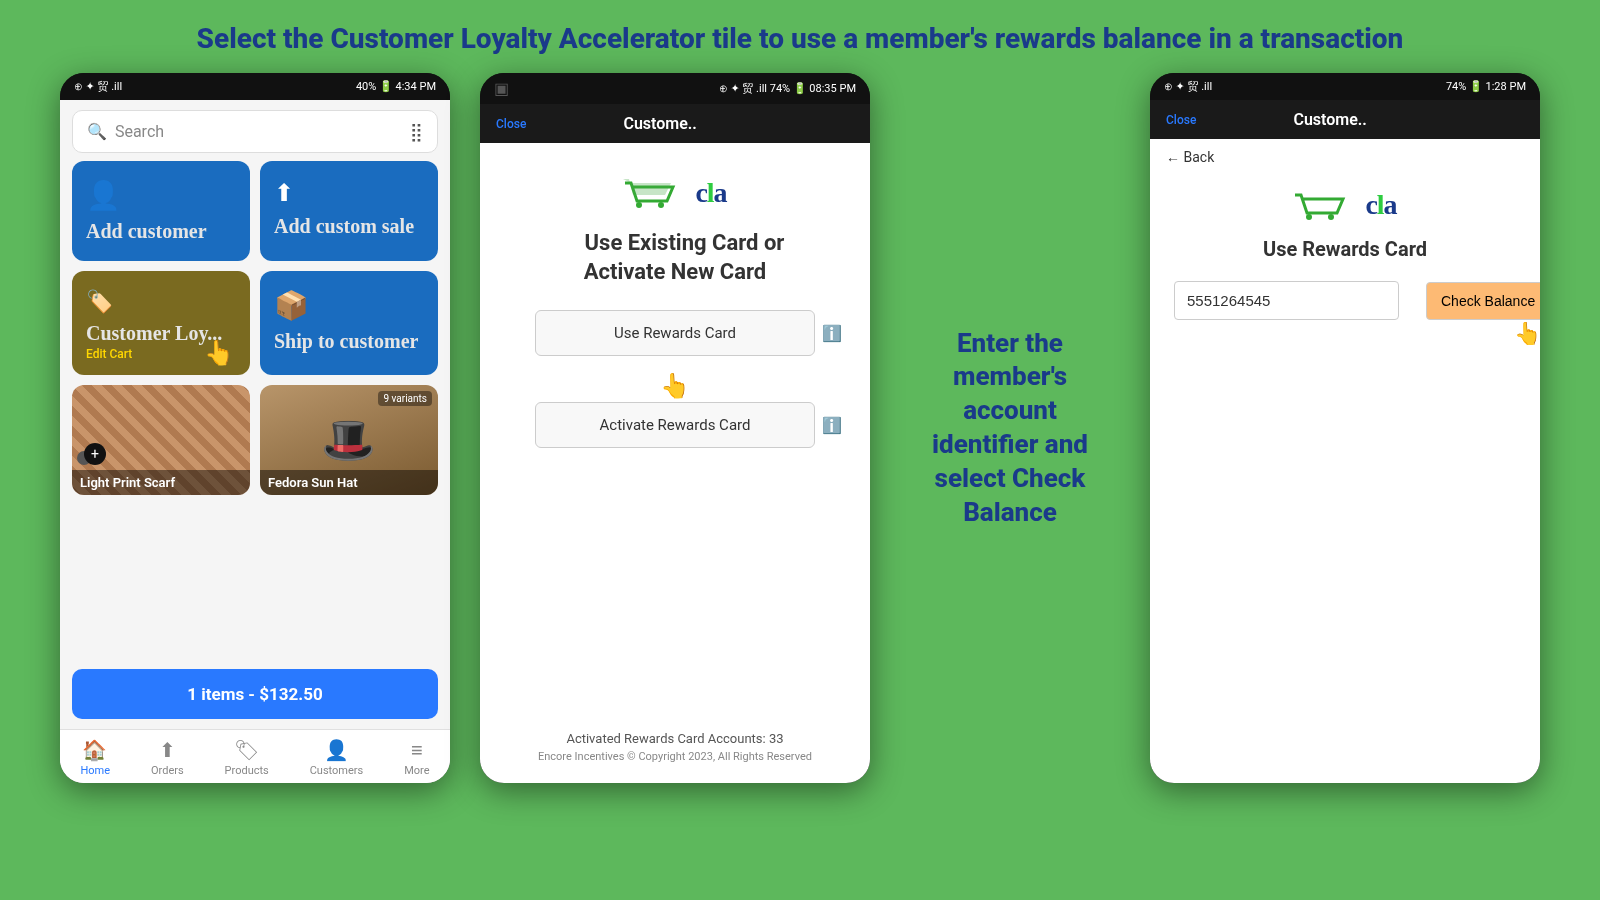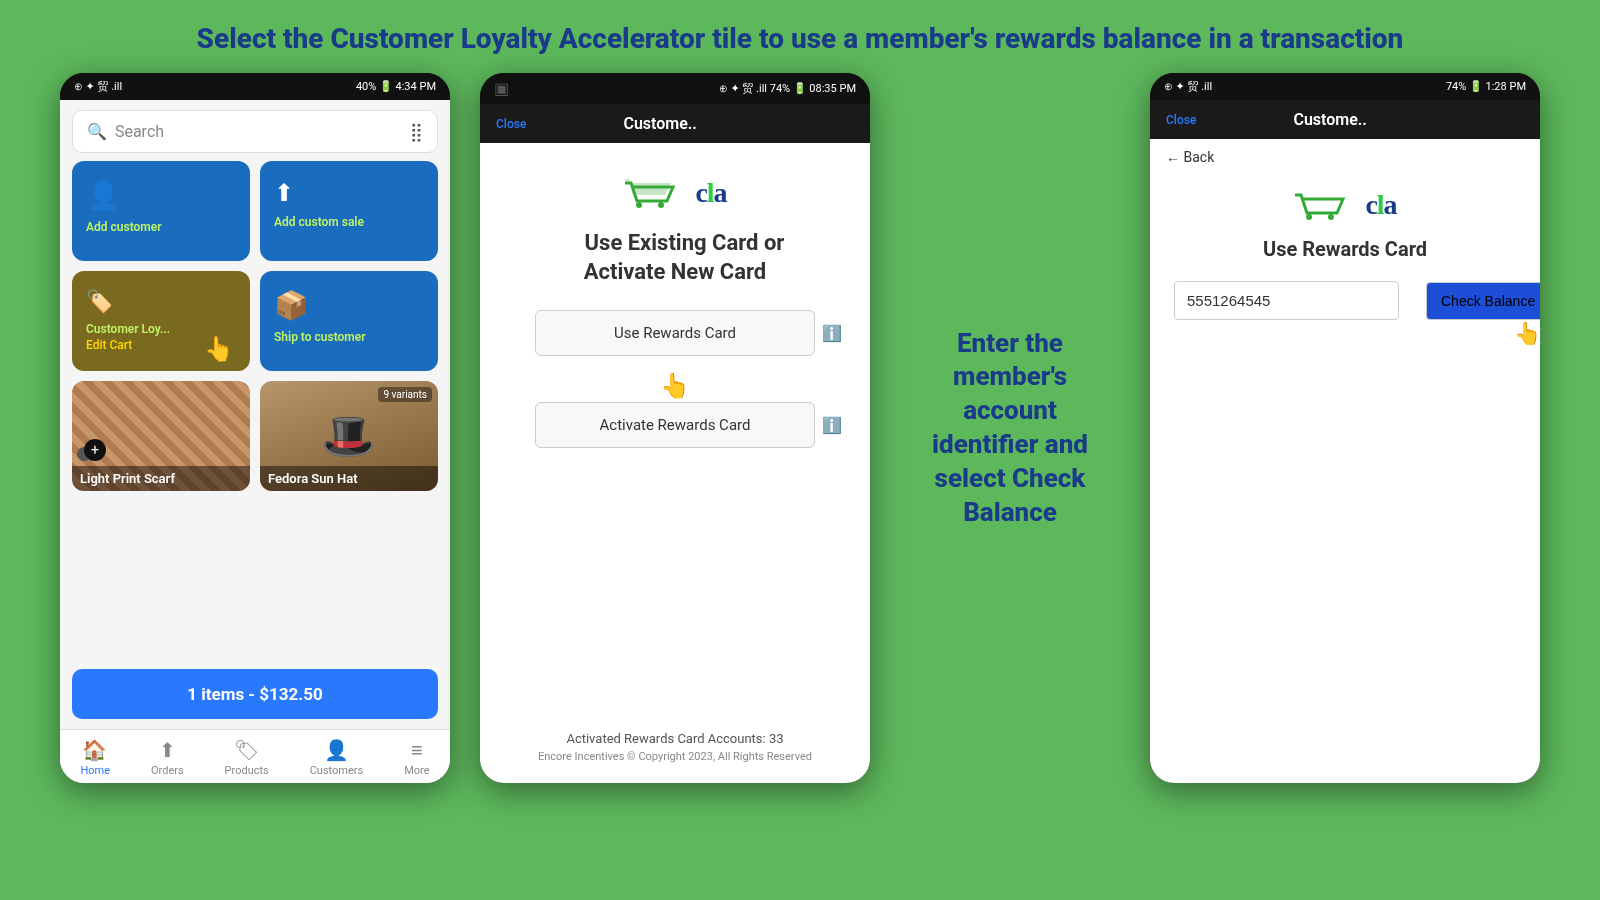--- a/index.html
+++ b/index.html
@@ -89,21 +89,21 @@
       display: flex;
       flex-direction: column;
       align-items: flex-start;
       min-height: 100px;
       cursor: pointer;
       position: relative;
     }
     .tile.blue { background: #1a6cbf; }
     .tile.olive { background: #7a6a20; }
     .tile .tile-icon { font-size: 28px; margin-bottom: 8px; color: #fff; }
-    .tile .tile-label { color: #bef264; font-size: 12px; font-weight: 600; }
+    .tile .tile-label { color: #e5e5e5; font-size: 20px; font-weight: 600; font-family: Liberation Serif, serif; }
     .tile .tile-sublabel { color: #ffd700; font-size: 12px; font-weight: 500; margin-top: 2px; }
 
     
     .product-tiles {
       display: grid;
       grid-template-columns: 1fr 1fr;
       gap: 10px;
       padding: 0 12px;
       margin-bottom: 10px;
     }
@@ -327,21 +327,21 @@
     .account-input {
       flex: 1;
       border: 1px solid #ccc;
       border-radius: 4px;
       padding: 10px 12px;
       font-size: 15px;
       color: #333;
     }
     .check-balance-btn {
       border: 1px solid #ccc;
-      background: #1d4ed8;
+      background: #fdba74;
       border-radius: 4px;
       padding: 10px 14px;
       font-size: 14px;
       cursor: pointer;
       white-space: nowrap;
       position: relative;
     }
 
     
     .scarf-pattern {

